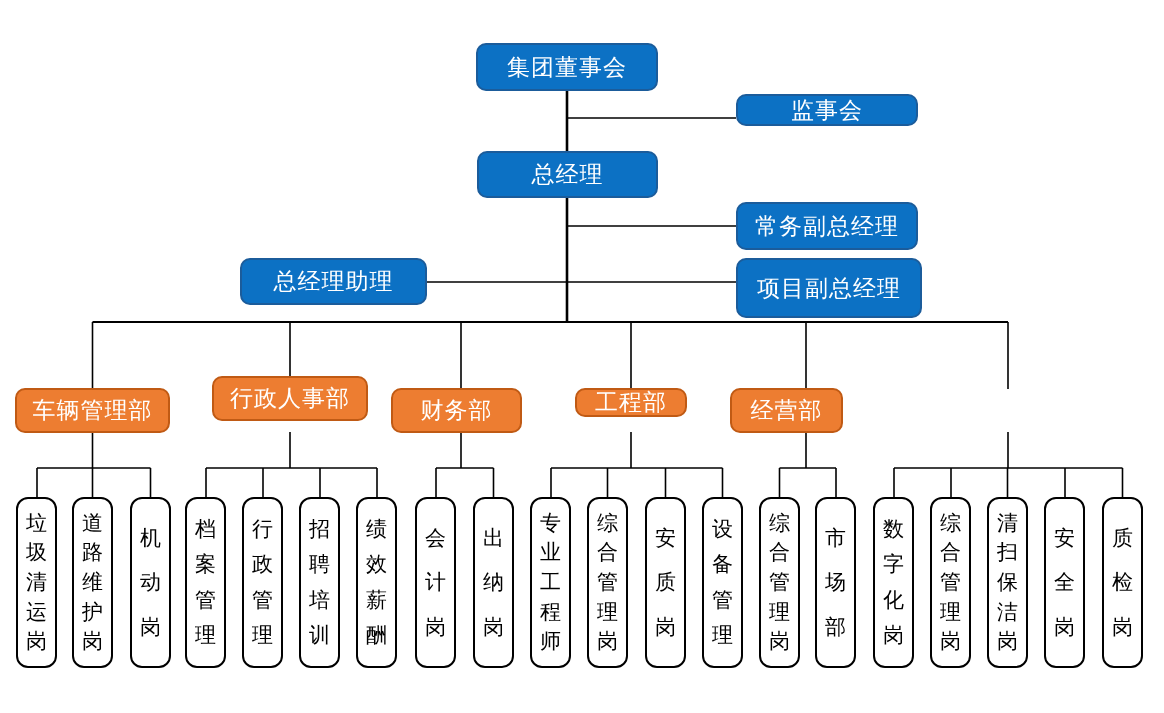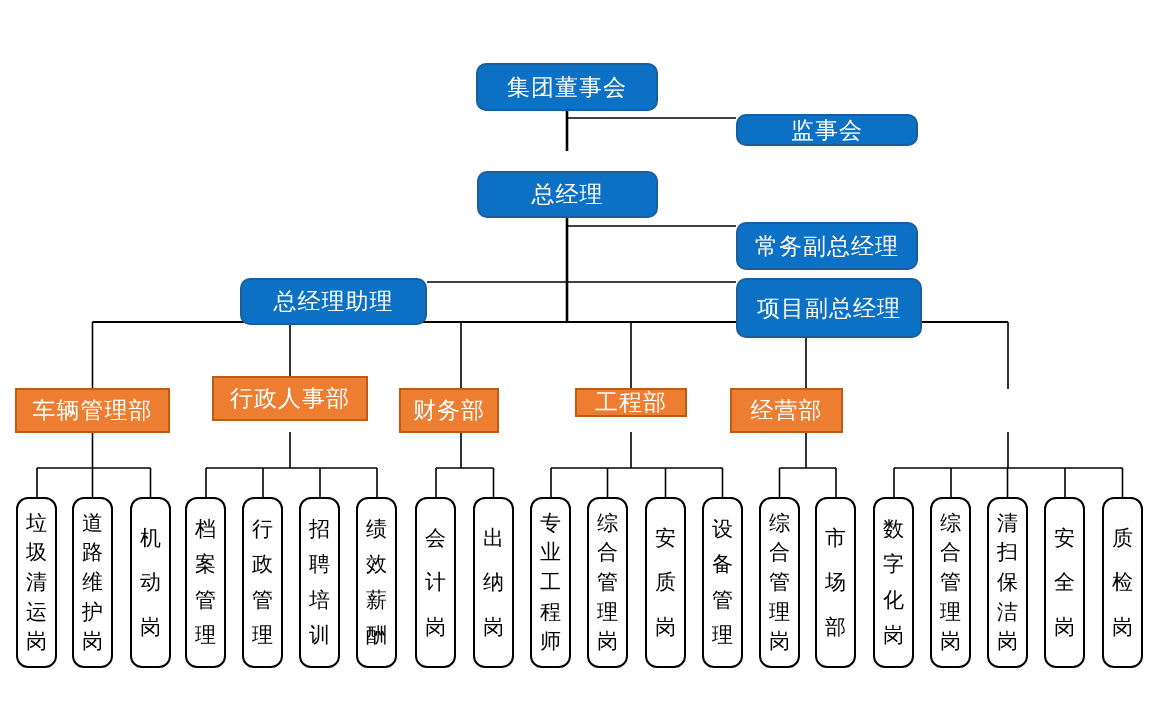--- a/index.html
+++ b/index.html
@@ -30,26 +30,25 @@
     box-sizing:border-box;
     text-align:center;
   }
   .exec{
     background:var(--executive-fill);
     border:2px solid var(--executive-border);
     border-radius:10px;
     color:#fff;
     font-size:23px;
     letter-spacing:1px;
-    margin-top:20px;
   }
   .dept{
     background:var(--department-fill);
     border:2.5px solid var(--department-border);
-    border-radius:0;
+    border-radius:10px;
     color:#fff;
     font-size:23px;
     letter-spacing:1px;
   }
   .leaf{
     background:var(--position-fill);
     border:2px solid var(--position-border);
     border-radius:12px;
     color:#000;
     width:41px;height:171px;
@@ -123,21 +122,21 @@
 
   <div class="node exec" style="left:476px;top:43px;width:182px;height:48px">集团董事会</div>
   <div class="node exec" style="left:736px;top:94px;width:182px;height:32px">监事会</div>
   <div class="node exec" style="left:477px;top:151px;width:181px;height:47px">总经理</div>
   <div class="node exec" style="left:736px;top:202px;width:182px;height:48px">常务副总经理</div>
   <div class="node exec" style="left:240px;top:258px;width:187px;height:47px">总经理助理</div>
   <div class="node exec" style="left:736px;top:258px;width:186px;height:60px">项目副总经理</div>
 
   <div class="node dept" style="left:15px;top:388px;width:155px;height:45px">车辆管理部</div>
   <div class="node dept" style="left:212px;top:376px;width:156px;height:45px">行政人事部</div>
-  <div class="node dept" style="left:399px;top:388px;width:100px;height:45px">财务部</div>
+  <div class="node dept" style="left:391px;top:388px;width:131px;height:45px">财务部</div>
   <div class="node dept" style="left:575px;top:388px;width:112px;height:29px">工程部</div>
   <div class="node dept" style="left:730px;top:388px;width:113px;height:45px">经营部</div>
 
   <div class="node leaf" style="left:16px">
       <span>垃</span>
       <span>圾</span>
       <span>清</span>
       <span>运</span>
       <span>岗</span>
     </div>

